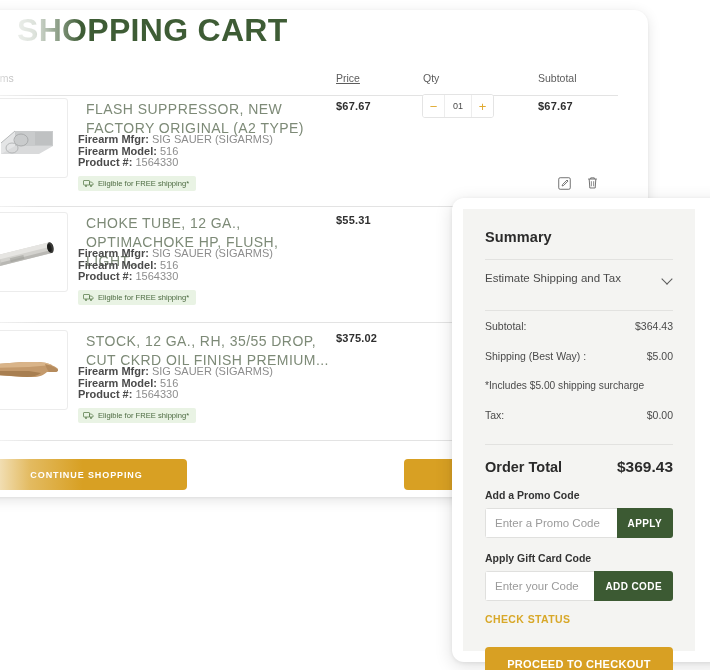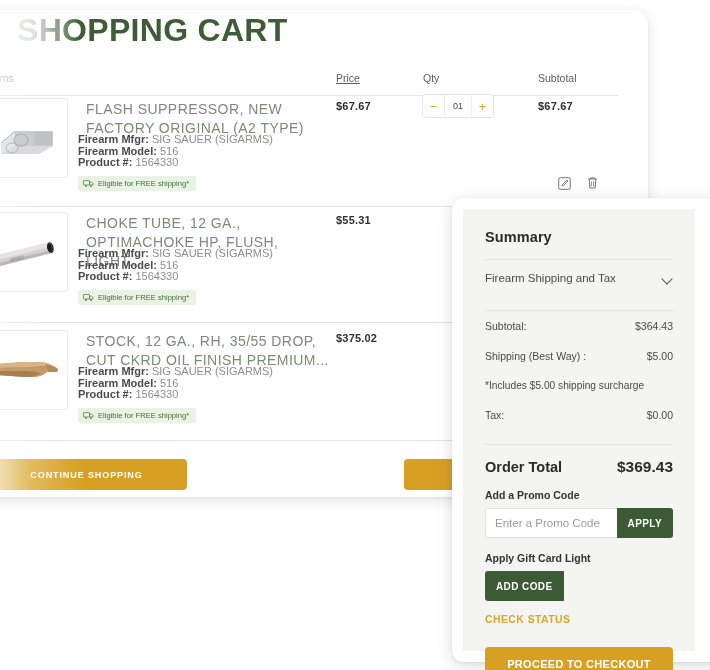--- a/index.html
+++ b/index.html
@@ -513,21 +513,21 @@
   </div>
 
   <div class="summary-card">
     <div class="summary-inner">
       <div class="summary-pad">
 
         <div class="summary-title">Summary</div>
         <div class="sum-divider"></div>
 
         <div class="estimate-row">
-          <span>Firearm Shipping and Tax</span>
+          <span>Estimate Shipping and Tax</span>
           <span class="chev"></span>
         </div>
         <div class="sum-divider"></div>
 
         <div class="sum-line">
           <span>Subtotal:</span>
           <span>$364.43</span>
         </div>
         <div class="sum-line">
           <span>Shipping (Best Way) :</span>
@@ -545,22 +545,23 @@
           <span class="lbl">Order Total</span>
           <span class="val">$369.43</span>
         </div>
 
         <div class="field-label">Add a Promo Code</div>
         <div class="input-group">
           <input type="text" placeholder="Enter a Promo Code" style="">
           <div class="act">APPLY</div>
         </div>
 
-        <div class="field-label" style="padding-top:14px;">Apply Gift Card Light</div>
+        <div class="field-label" style="padding-top:14px;">Apply Gift Card Code</div>
         <div class="input-group">
+          <input type="text" placeholder="Enter your Code" style="">
           <div class="act">ADD CODE</div>
         </div>
 
         <a class="check-status">CHECK STATUS</a>
 
         <div class="btn-checkout">PROCEED TO CHECKOUT</div>
 
       </div>
     </div>
   </div>

